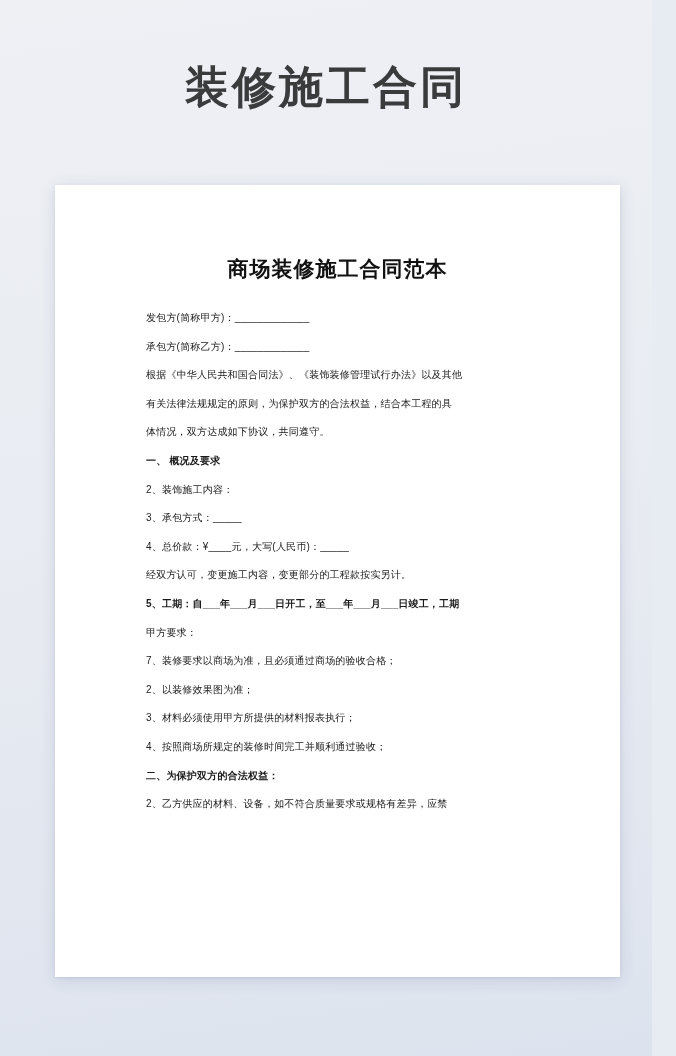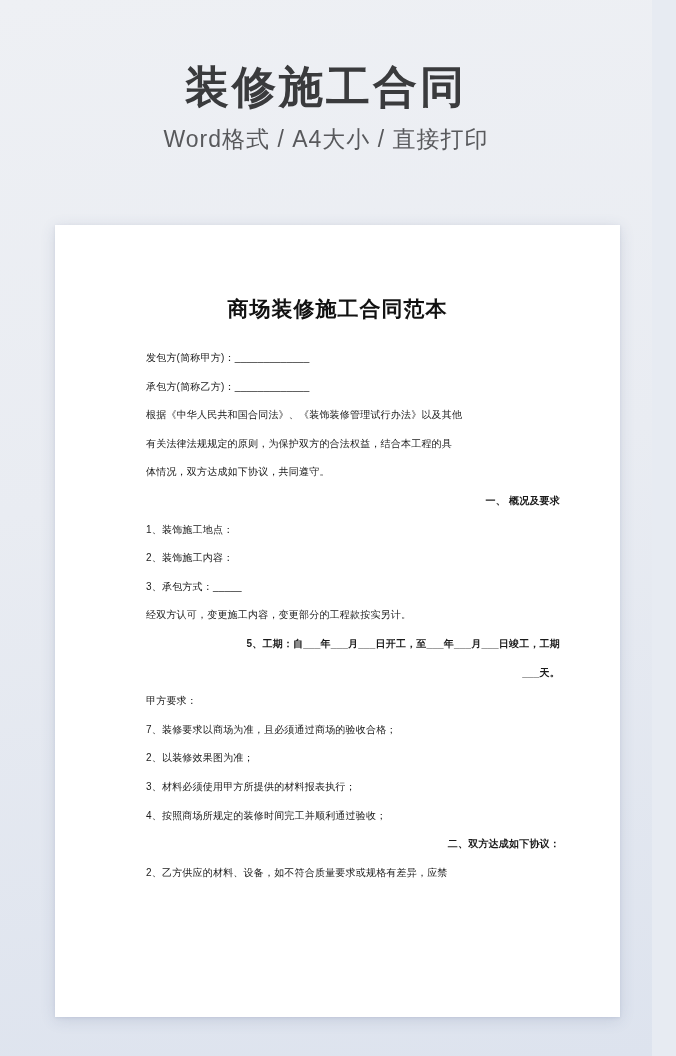--- a/index.html
+++ b/index.html
@@ -39,21 +39,20 @@
   }
   .page {
     position: absolute;
     top: 185px;
     left: 55px;
     width: 565px;
     height: 792px;
     background: #ffffff;
     box-shadow: 0 3px 14px rgba(70, 90, 130, 0.16), 0 1px 3px rgba(70, 90, 130, 0.10);
     overflow: hidden;
-    margin-top: 40px;
   }
   .doc-title {
     margin-top: 69px;
     text-align: center;
     font-size: 21px;
     line-height: 29px;
     font-weight: bold;
     color: #111111;
     letter-spacing: 1px;
   }
@@ -63,50 +62,48 @@
     padding-right: 60px;
   }
   .doc-line {
     height: 28.6px;
     line-height: 28.6px;
     font-size: 10px;
     color: #1a1a1a;
     white-space: pre;
     letter-spacing: 0.2px;
   }
-  .doc-line.bold { font-weight: bold; text-align: right; }
+  .doc-line.bold { font-weight: bold; }
 </style>
 </head>
 <body>
 
 <div class="stage">
 
   <div class="header">
     <div class="header-title">装修施工合同</div>
-    <div class="header-subtitle">Word格式 / A4大小 / 直接打印</div>
   </div>
 
   <div class="page">
     <div class="doc-title">商场装修施工合同范本</div>
     <div class="doc-body">
         <p class="doc-line">发包方(简称甲方)：_____________</p>
         <p class="doc-line">承包方(简称乙方)：_____________</p>
         <p class="doc-line">根据《中华人民共和国合同法》、《装饰装修管理试行办法》以及其他</p>
         <p class="doc-line">有关法律法规规定的原则，为保护双方的合法权益，结合本工程的具</p>
         <p class="doc-line">体情况，双方达成如下协议，共同遵守。</p>
         <p class="doc-line bold">一、 概况及要求</p>
-        <p class="doc-line">1、装饰施工地点：</p>
         <p class="doc-line">2、装饰施工内容：</p>
         <p class="doc-line">3、承包方式：_____</p>
+        <p class="doc-line">4、总价款：¥____元，大写(人民币)：_____</p>
         <p class="doc-line">经双方认可，变更施工内容，变更部分的工程款按实另计。</p>
         <p class="doc-line bold">5、工期：自___年___月___日开工，至___年___月___日竣工，工期</p>
-        <p class="doc-line bold">___天。</p>
         <p class="doc-line">甲方要求：</p>
         <p class="doc-line">7、装修要求以商场为准，且必须通过商场的验收合格；</p>
         <p class="doc-line">2、以装修效果图为准；</p>
         <p class="doc-line">3、材料必须使用甲方所提供的材料报表执行；</p>
         <p class="doc-line">4、按照商场所规定的装修时间完工并顺利通过验收；</p>
-        <p class="doc-line bold">二、双方达成如下协议：</p>
+        <p class="doc-line bold">二、为保护双方的合法权益：</p>
         <p class="doc-line">2、乙方供应的材料、设备，如不符合质量要求或规格有差异，应禁</p>
       </div>
   </div>
 
 </div>
 
 </body></html>

